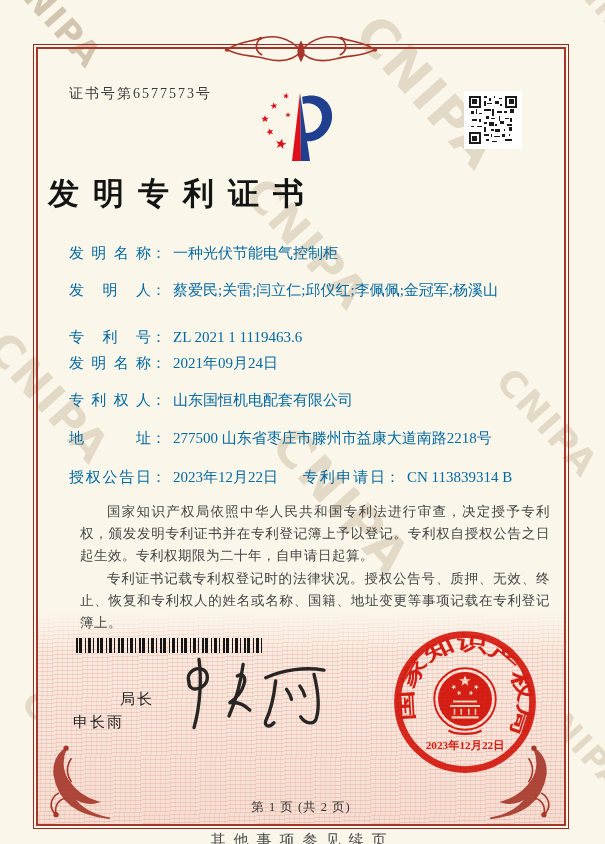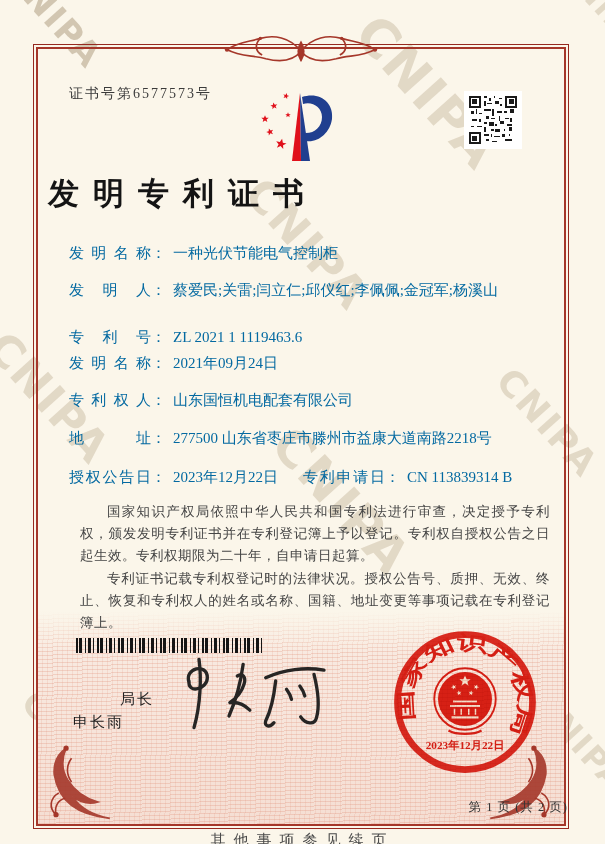--- a/index.html
+++ b/index.html
@@ -47,21 +47,21 @@
       #151515 12px 15px,transparent 15px 17px,#151515 17px 18px,transparent 18px 21px);}
 
   .director{font-family:"Liberation Sans","DejaVu Sans",sans-serif;font-size:15px;
             color:#1d1d1d;letter-spacing:2px;}
   .director-title{left:40px;top:645px;margin-left:46px;}
   .director-name{left:39px;top:668px;}
 
   .signature{left:130px;top:608px;width:200px;height:86px;}
   .seal{left:356px;top:582px;width:150px;height:150px;mix-blend-mode:multiply;z-index:4;}
 
-  .page-num{left:0;right:0;top:754px;text-align:right;font-size:12.5px;color:#333;letter-spacing:1px;}
+  .page-num{left:0;right:0;top:754px;text-align:center;font-size:12.5px;color:#333;letter-spacing:1px;}
   .bottom-note{position:absolute;left:0;right:0;top:831px;text-align:center;font-size:15px;
                letter-spacing:8px;color:#4a4a4a;z-index:2;}
 
   .ornament-top{position:absolute;left:211px;top:31px;width:180px;height:37px;z-index:3;}
   .corner{width:74px;height:82px;z-index:2;}
   .corner-bl{left:6px;top:695px;}
   .corner-br{left:452px;top:695px;transform:scaleX(-1);}
   .logo{left:223px;top:42px;width:82px;height:80px;}
 </style>
 </head>

